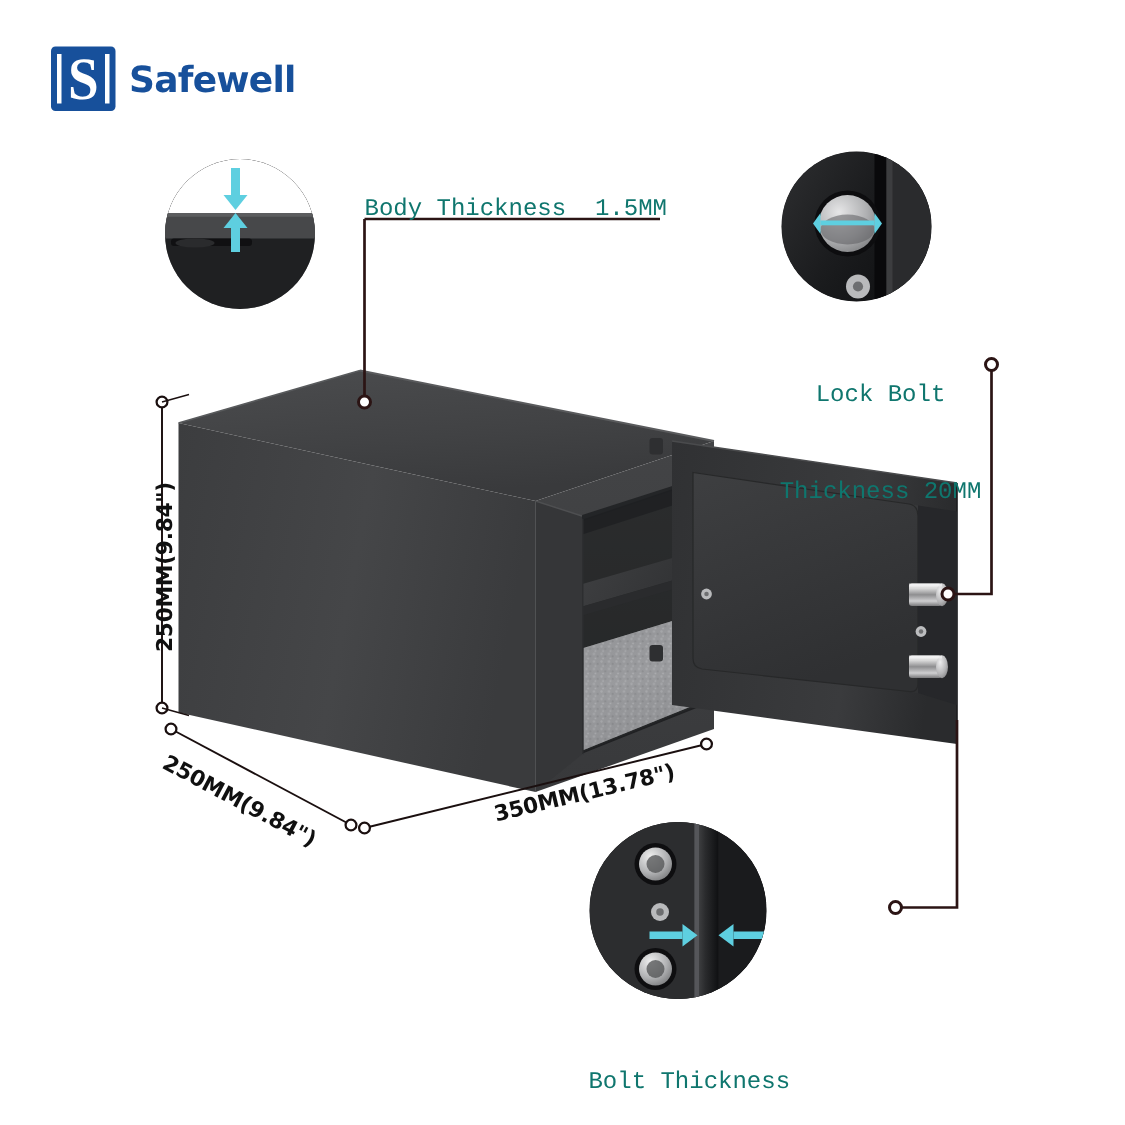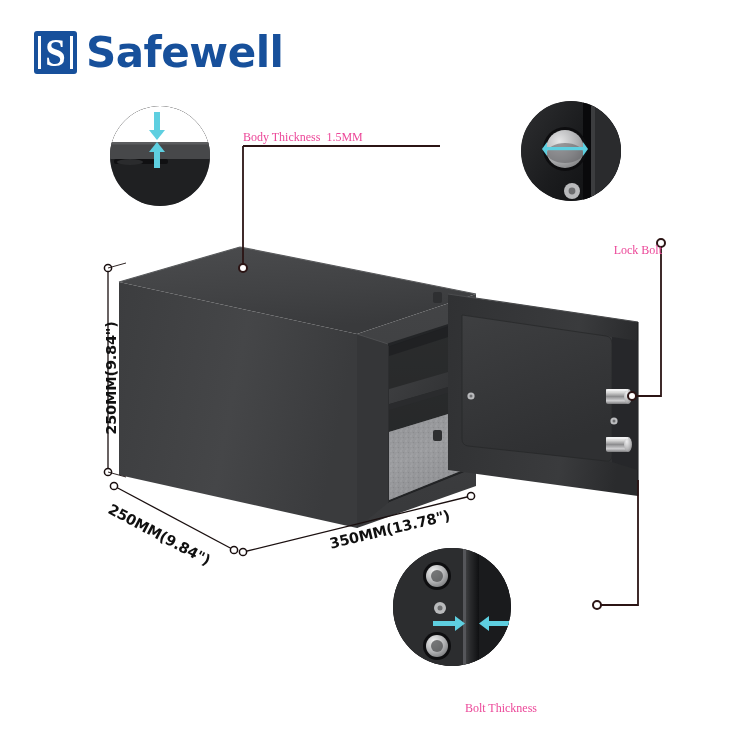--- a/index.html
+++ b/index.html
@@ -55,36 +55,36 @@
     top: 5px;
     bottom: 5px;
     border-left: 3px solid #ffffff;
     border-right: 3px solid #ffffff;
     box-sizing: border-box;
     pointer-events: none;
   }
   #brand-name {
     font-family: "DejaVu Sans", sans-serif;
     font-weight: bold;
-    font-size: 42px;
+    font-size: 24px;
     color: #17509b;
     letter-spacing: -0.5px;
     line-height: 1;
   }
 
   
   .callout-label {
     position: absolute;
-    font-family: Liberation Serif, serif;
-    font-size: 12px;
-    color: #ec4899;
+    font-family: Liberation Mono, monospace;
+    font-size: 16px;
+    color: #0f766e;
     white-space: pre;
     line-height: 1.35;
   }
-  .callout-label.center { text-align: right; }
+  .callout-label.center { text-align: center; }
 
   
   .dim-label {
     position: absolute;
     font-family: "DejaVu Sans", sans-serif;
     font-size: 14.5px;
     font-weight: bold;
     color: #101010;
     white-space: nowrap;
     letter-spacing: -0.2px;
@@ -387,20 +387,21 @@
       <rect x="96" y="73" width="22" height="5" fill="#5ecfe0"></rect>
       <polygon points="96,68 96,83 86,75.5" fill="#5ecfe0"></polygon>
     </g>
   </svg>
 </div>
 
 <div class="callout-label" style="left:243px; top:129px;">Body Thickness  1.5MM</div>
 
 <div class="callout-label center" style="left:512px; top:210px; width:150px;">
   <div>Lock Bolt</div>
+  <div>Thickness 20MM</div>
 </div>
 
 <div class="callout-label center" style="left:382px; top:668px; width:155px;">
   <div>Bolt Thickness</div>
   
 </div>
 
 <div class="dim-label" style="left:54px; top:370px; transform: rotate(-90deg); transform-origin: center;">250MM(9.84")</div>
 
 <div class="dim-label" style="left:113px; top:501px; transform: rotate(28deg); transform-origin: left top;">250MM(9.84")</div>

